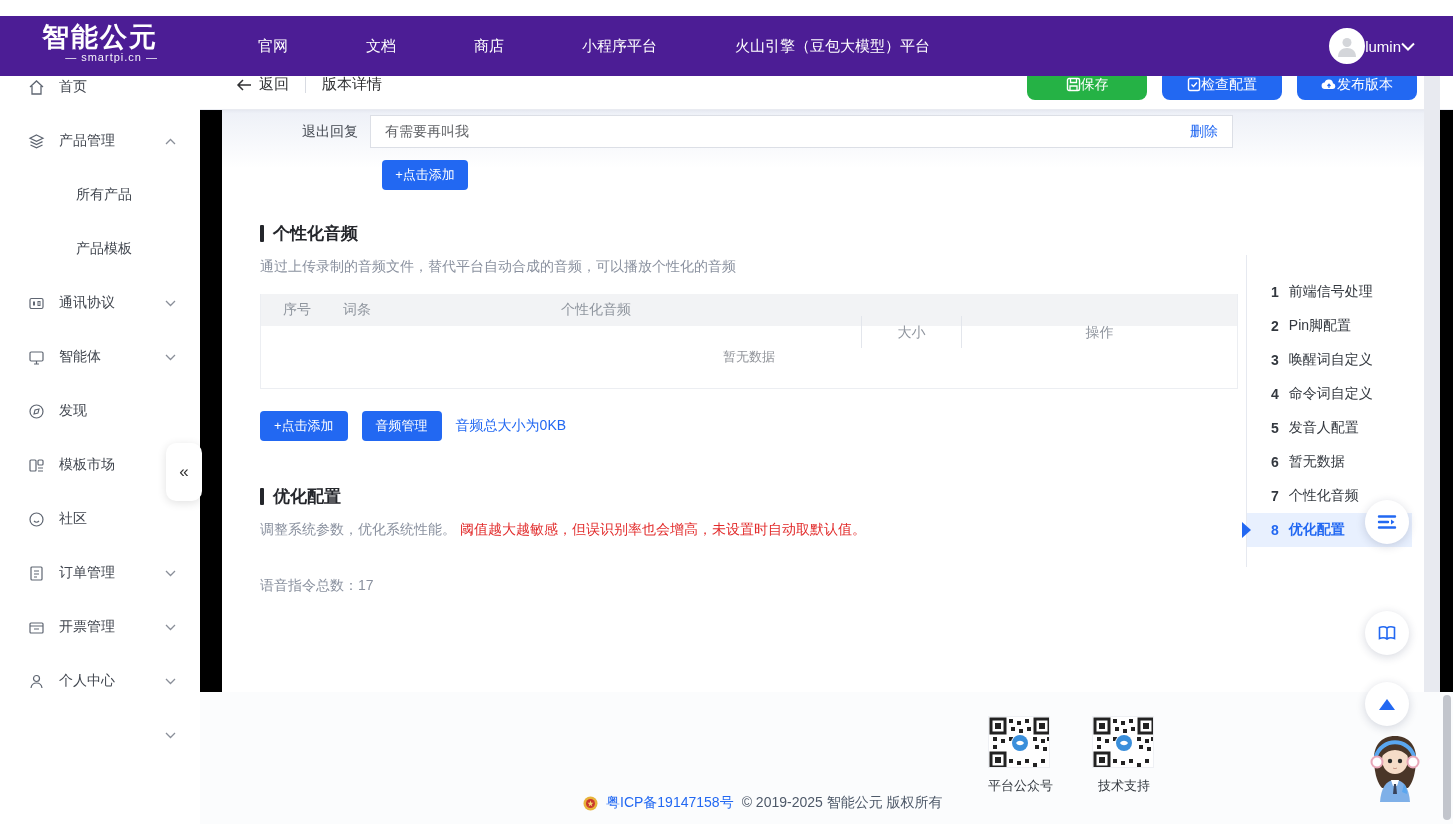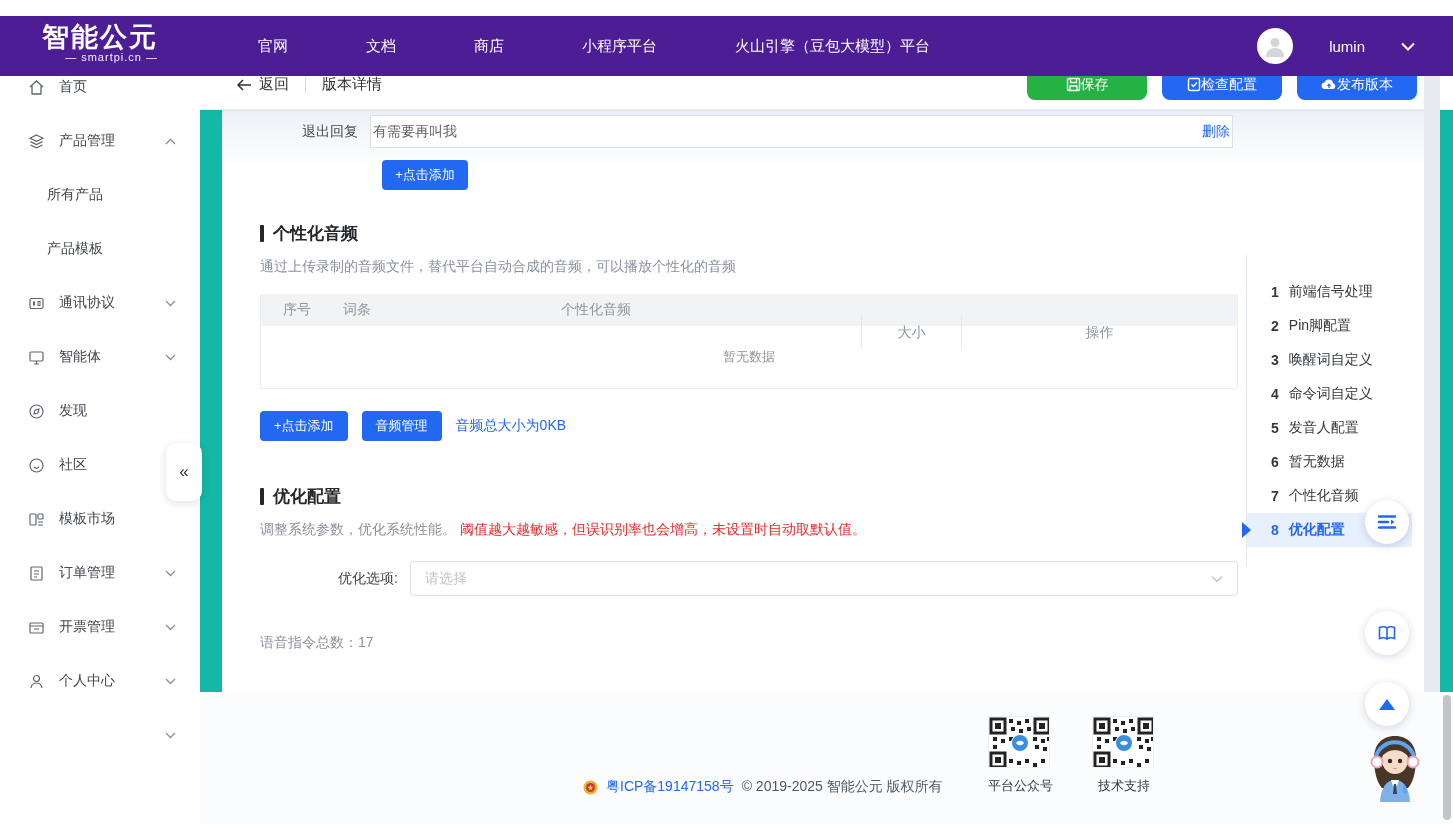--- a/index.html
+++ b/index.html
@@ -6,51 +6,51 @@
   html,body { width:1453px; height:824px; overflow:hidden; font-family:"Liberation Sans","DejaVu Sans",sans-serif; background:#fff; }
 
   
   .topbar { position:fixed; left:0; top:16px; width:1453px; height:60px; background:#4c1d95; z-index:50; }
   .logo { position:absolute; left:42px; top:7px; color:#fff; text-align:center; }
   .logo-title { font-size:27px; font-weight:800; letter-spacing:2px; line-height:28px; }
   .logo-sub { font-size:11px; letter-spacing:1px; opacity:.95;text-align:right; }
   .logo-sub:before { content:"— "; } .logo-sub:after { content:" —"; }
   .topnav { position:absolute; left:258px; top:0; height:60px; display:flex; gap:78px; align-items:center; }
   .topnav a { color:#fff; font-size:15px; text-decoration:none; white-space:nowrap; cursor:pointer; }
-  .user-area { position:absolute; right:38px; top:0; height:60px; display:flex; align-items:center; gap:36px; }
+  .user-area { position:absolute; right:38px; top:0; height:60px; display:flex; align-items:center; }
   .avatar { width:36px; height:36px; border-radius:50%; background:#fff; border:2px solid #fff; display:flex; align-items:center; justify-content:center; overflow:hidden; }
   .username { color:#fff; font-size:15px; }
   .user-chevron svg { display:block; }
 
   
   .sidebar { position:fixed; left:0; top:60px; width:200px; height:764px; background:#fff; z-index:30; }
   .side-item { position:relative; height:54px; display:flex; align-items:center; padding-left:28px; cursor:pointer; color:#41464F; font-size:14px; }
   .side-item .s-icon { width:17px; height:17px; margin-right:14px; display:flex; align-items:center; justify-content:center; }
   .side-item .chev { position:absolute; right:24px; color:#8a8f99; display:flex; }
-  .side-sub { padding-left:28px; }
+  .side-sub { padding-left:57px; }
   .side-sub .lbl { margin-left:19px; }
   .collapse-btn { position:fixed; left:166px; top:443px; width:36px; height:58px; background:#fff; border-radius:10px; box-shadow:0 2px 10px rgba(0,0,0,.12); z-index:40; display:flex; align-items:center; justify-content:center; font-size:17px; color:#333; cursor:pointer; }
 
   
-  .main { position:fixed; left:200px; top:60px; width:1253px; height:764px; background:#14b8a6; }
+  .main { position:fixed; left:200px; top:60px; width:1253px; height:764px; background:#000000; }
   .page-header { position:absolute; left:0; top:0; width:1253px; height:50px; background:#fff; border-bottom:1px solid #e9ebf1; box-shadow:0 1px 3px rgba(30,40,80,.05); z-index:10; display:flex; align-items:center; }
   .back { display:flex; align-items:center; gap:7px; margin-left:36px; font-size:15px; color:#303133; cursor:pointer; }
   .hdr-divider { width:1px; height:16px; background:#d8dbe2; margin:0 16px; }
   .page-title { font-size:15px; color:#303133; }
   .hdr-buttons { position:absolute; right:36px; display:flex; gap:15px; }
   .btn { height:31px; border:none; border-radius:8px; color:#fff; font-size:14px; display:flex; align-items:center; justify-content:center; cursor:pointer; width:120px; font-family:inherit; }
   .btn-green { background:#25B245; }
   .btn-blue { background:#2268F2; }
 
   .card { position:absolute; left:22px; top:50px; width:1202px; height:582px; background:linear-gradient(180deg,#edf0f7 0%,#ffffff 10%); overflow:hidden; }
   .content { position:absolute; left:38px; top:0; width:1016px; }
 
   .form-row { display:flex; align-items:center; margin-top:5px; }
   .form-label { width:110px; text-align:right; padding-right:12px; color:#41464F; font-size:14px; }
-  .exit-input { width:863px; height:33px; background:#fff; border:1px solid #dcdfe6; border-radius:0; display:flex; align-items:center; padding:0 2px; }
+  .exit-input { width:863px; height:33px; background:#fff; border:1px solid #dcdfe6; border-radius:0; display:flex; align-items:center; padding:0 14px; }
   .exit-value { flex:1; font-size:14px; color:#606266; }
   .delete-link { color:#2268F2; font-size:14px; cursor:pointer; }
   .add-btn { margin:12px 0 0 122px; width:86px; height:30px; background:#2268F2; color:#fff; border:none; border-radius:4px; font-size:13px; cursor:pointer; font-family:inherit; }
 
   .section-title { display:flex; align-items:center; gap:9px; font-size:17px; font-weight:bold; color:#24262b; }
   .section-bar { width:4px; height:17px; background:#24262b; border-radius:1px; }
   .section-desc { margin-top:13px; font-size:14px; color:#8A919F; }
   .desc-warning { color:#E22C2C; }
 
   .audio-title { margin-top:32px; }
@@ -91,21 +91,21 @@
   .fb-book { left:1365px; top:611px; }
   .fb-top  { left:1365px; top:682px; }
   .tri-up { width:0; height:0; border-left:8px solid transparent; border-right:8px solid transparent; border-bottom:11px solid #2268F2; }
 
   
   .footer { position:absolute; left:0; top:632px; width:1253px; height:132px; background:#FBFCFD; }
   .qr-group { position:absolute; left:788px; top:24px; display:flex; gap:40px; }
   .qr-box { width:64px; text-align:center; }
   .qr-img { width:62px; height:52px; background:#fff; border:1px solid #eef0f4; position:relative; overflow:hidden; }
   .qr-label { margin-top:9px; font-size:13px; color:#33383f; white-space:nowrap; }
-  .copyright { position:absolute; left:383px; top:86px; display:flex; align-items:center; gap:8px; font-size:14px; }
+  .copyright { position:absolute; left:383px; top:102px; display:flex; align-items:center; gap:8px; font-size:14px; }
   .icp-link { color:#2268F2; cursor:pointer; text-decoration:none; }
   .cp-text { color:#4E5969; }
 
   .mascot { position:fixed; left:1352px; top:726px; width:86px; height:86px; cursor:pointer; z-index:46; }
 
   svg { display:block; }
 </style>
 </head>
 <body>
 
@@ -235,35 +235,35 @@
         <svg width="17" height="17" viewBox="0 0 17 17">
           <circle cx="8.5" cy="8.5" r="6.5" fill="none" stroke="#5f6672" stroke-width="1.2"></circle>
           <path d="M11 6 7 7 6 11 10 10z" fill="none" stroke="#5f6672" stroke-width="1.1"></path>
         </svg>
       </span>
     <span class="lbl">发现</span>
   </div>
   <div class="side-item">
     <span class="s-icon">
         <svg width="17" height="17" viewBox="0 0 17 17">
-          <circle cx="8.5" cy="8.5" r="6.5" fill="none" stroke="#5f6672" stroke-width="1.2"></circle>
-          <path d="M6 10c1.5 1.6 3.5 1.6 5 0" fill="none" stroke="#5f6672" stroke-width="1.1"></path>
-        </svg>
-      </span>
-    <span class="lbl">社区</span>
-  </div>
-  <div class="side-item">
-    <span class="s-icon">
-        <svg width="17" height="17" viewBox="0 0 17 17">
           <rect x="2" y="3" width="6" height="11" rx="1" fill="none" stroke="#5f6672" stroke-width="1.2"></rect>
           <rect x="10" y="3" width="5" height="5" rx="1" fill="none" stroke="#5f6672" stroke-width="1.2"></rect>
           <path d="M10 11h5M10 14h5" stroke="#5f6672" stroke-width="1.2"></path>
         </svg>
       </span>
     <span class="lbl">模板市场</span>
+  </div>
+  <div class="side-item">
+    <span class="s-icon">
+        <svg width="17" height="17" viewBox="0 0 17 17">
+          <circle cx="8.5" cy="8.5" r="6.5" fill="none" stroke="#5f6672" stroke-width="1.2"></circle>
+          <path d="M6 10c1.5 1.6 3.5 1.6 5 0" fill="none" stroke="#5f6672" stroke-width="1.1"></path>
+        </svg>
+      </span>
+    <span class="lbl">社区</span>
   </div>
   <div class="side-item">
     <span class="s-icon">
         <svg width="17" height="17" viewBox="0 0 17 17">
           <rect x="3" y="2" width="11" height="13" rx="1" fill="none" stroke="#5f6672" stroke-width="1.2"></rect>
           <path d="M6 6h5M6 9h5M6 12h3" stroke="#5f6672" stroke-width="1.1"></path>
         </svg>
       </span>
     <span class="lbl">订单管理</span>
     <span class="chev">
@@ -386,31 +386,20 @@
 
       <div class="section-title optimize-title">
         <span class="section-bar"></span>
         <span>优化配置</span>
       </div>
       <div class="section-desc">
         <span>调整系统参数，优化系统性能。</span>
         <span class="desc-warning">阈值越大越敏感，但误识别率也会增高，未设置时自动取默认值。</span>
       </div>
 
-      <div class="optimize-row">
-        <div class="optimize-label">优化选项:</div>
-        <div class="select">
-          <span class="placeholder">请选择</span>
-          <span class="sel-chev">
-            <svg width="12" height="8" viewBox="0 0 12 8">
-                <polyline points="1,1.5 6,6.5 11,1.5" fill="none" stroke="#c0c4cc" stroke-width="1.4"></polyline>
-              </svg>
-          </span>
-        </div>
-      </div>
 
       <div class="total-line">语音指令总数：17</div>
     </div>
 
     <div class="anchor-nav">
       <div class="anchor-item">
         <span class="a-num">1</span>
         <span>前端信号处理</span>
       </div>
       <div class="anchor-item">

